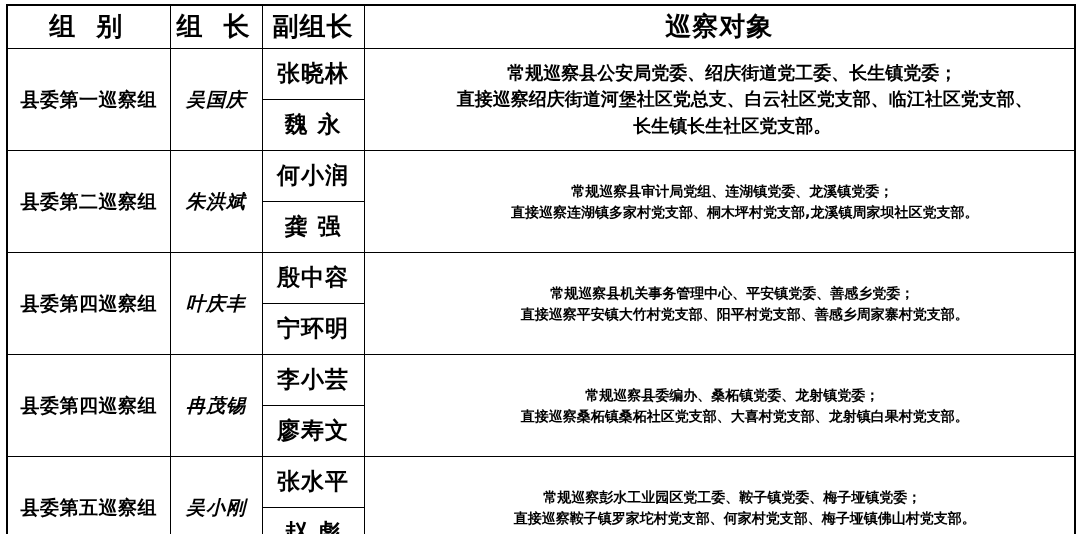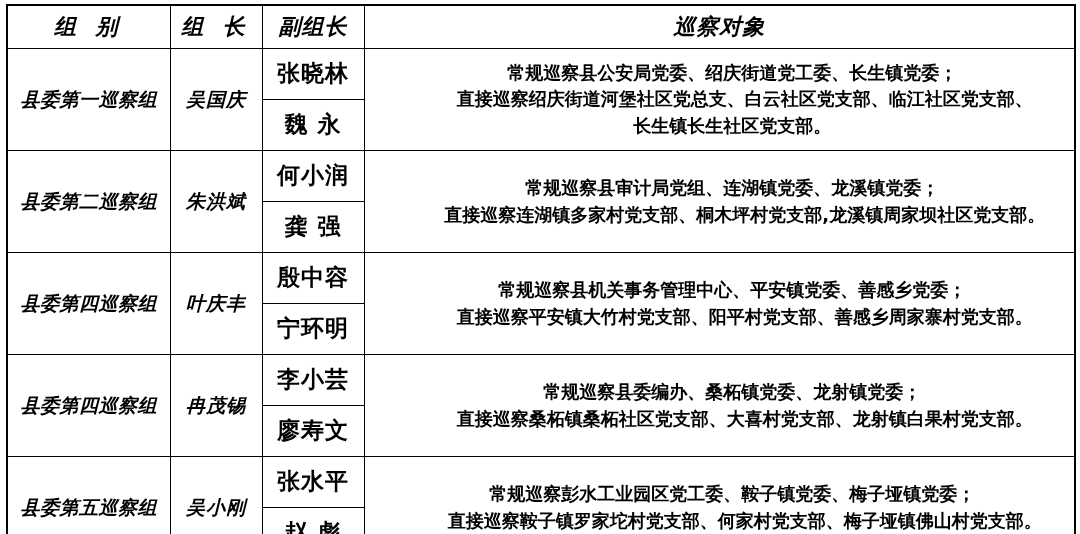--- a/index.html
+++ b/index.html
@@ -36,43 +36,41 @@
     font-weight: bold;
     line-height: 1.45;
   }
   .col-group { width: 163px; }
   .col-leader { width: 92px; }
   .col-deputy { width: 102px; }
   .col-target { width: 711px; }
 
   thead td {
     height: 42px;
-    font-size: 22px;
+    font-size: 26px;
     letter-spacing: 1px;
-    font-style: italic;
   }
   .hdr-spaced { letter-spacing: 6px; }
 
   td.group-cell {
     font-size: 19px;
     letter-spacing: 0.5px;
-    font-style: italic;
   }
   td.leader-cell {
     font-size: 19px;
     letter-spacing: 1px;
     font-style: italic;
   }
   td.deputy-cell {
     font-size: 23px;
     height: 50px;
     letter-spacing: 1px;
   }
   td.target-cell {
-    font-size: 18px;
+    font-size: 14px;
     padding: 4px 8px;
     line-height: 1.6;
   }
   .target-line {
     display: block;
     white-space: nowrap;
     margin-left: 26px;
   }
   .line-center { text-align: center; }
   .line-left { text-align: center; padding-left: 25px; }

